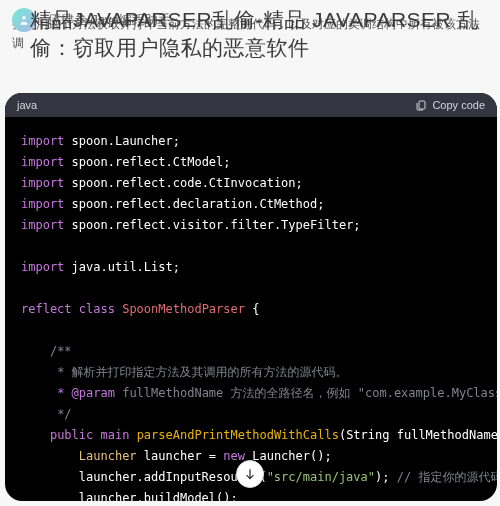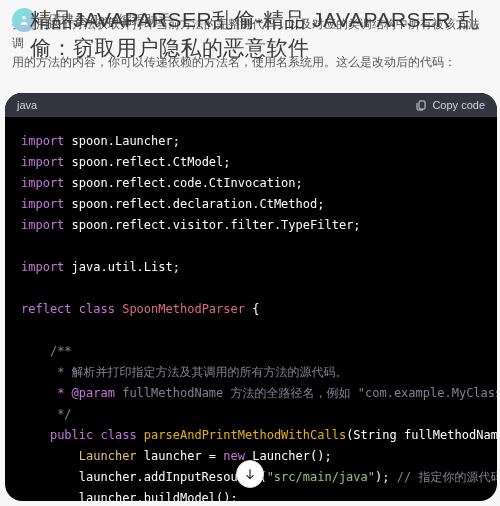--- a/index.html
+++ b/index.html
@@ -138,21 +138,20 @@
         <path d="M6 20c0-3 3-5 6-5s6 2 6 5"></path>
       </svg>
   </div>
   <span class="assistant-name">伍肆叁-Java编程助手</span>
 </div>
 
 <div class="overlay-title">精品JAVAPARSER乱偷-精品 JAVAPARSER 乱偷：窃取用户隐私的恶意软件</div>
 
 <div class="intro-text">
   <span>要使用这个方法获取并打印当前方法的完整源代码，以及对应的类调结构中所有被该方法调</span><br>
-  <span>用的方法的内容，你可以传递依赖的方法名，使用名系统用。这么是改动后的代码：</span>
 </div>
 
 <div class="code-block">
   <div class="code-header">
     <span>java</span>
     <button class="copy-btn">
       <svg viewBox="0 0 24 24" fill="none" stroke="currentColor" stroke-width="2">
           <rect x="8" y="4" width="12" height="16" rx="2"></rect>
           <path d="M4 8v12a2 2 0 0 0 2 2h10"></path>
         </svg>
@@ -166,21 +165,21 @@
 <span class="kw">import</span> <span class="pkg">spoon.reflect.visitor.filter.TypeFilter</span>;
 
 <span class="kw">import</span> <span class="pkg">java.util.List</span>;
 
 <span class="kw">reflect class</span> <span class="cls">SpoonMethodParser</span> {
 
     <span class="doc">/**</span>
     <span class="doc"> * 解析并打印指定方法及其调用的所有方法的源代码。</span>
     <span class="tag"> * @param</span><span class="doc"> fullMethodName 方法的全路径名，例如 "com.example.MyClass.myMe</span>
     <span class="doc"> */</span>
-    <span class="kw">public class</span> <span class="fn">parseAndPrintMethodWithCalls</span><span>(String fullMethodName) {</span>
+    <span class="kw">public main</span> <span class="fn">parseAndPrintMethodWithCalls</span><span>(String fullMethodName) {</span>
         <span class="typ">Launcher</span><span> launcher = </span><span class="kw">new</span><span> Launcher();</span>
         <span>launcher.addInputResource(</span><span class="str">"src/main/java"</span><span>); </span><span class="cmt">// 指定你的源代码目录</span>
         <span>launcher.buildModel();</span>
 
         
         </div>
 </div>
 
 <button class="scroll-btn">
   <svg viewBox="0 0 24 24" fill="none" stroke="#333" stroke-width="2.2">

